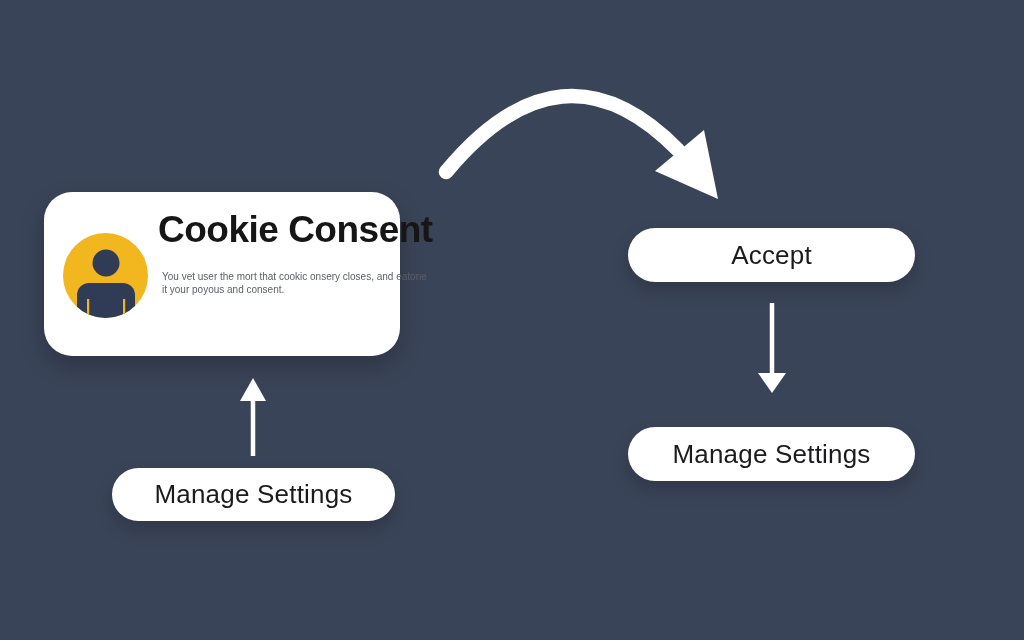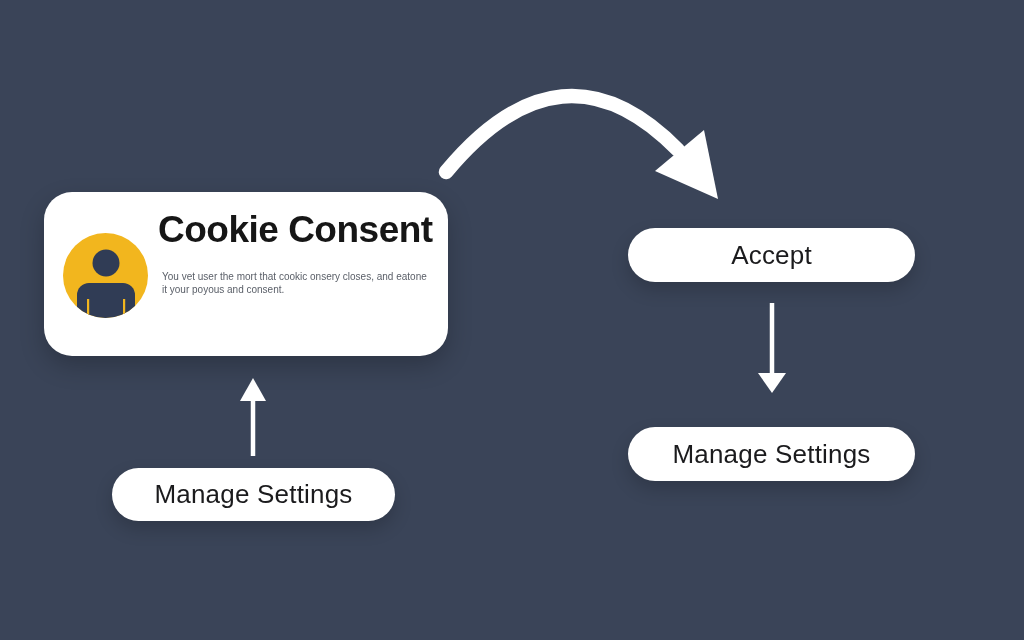--- a/index.html
+++ b/index.html
@@ -20,21 +20,21 @@
     left: 0;
     top: 0;
     width: 1024px;
     height: 640px;
     pointer-events: none;
   }
   .card {
     position: absolute;
     left: 44px;
     top: 192px;
-    width: 404px;
+    width: 356px;
     height: 164px;
     background: #ffffff;
     border-radius: 28px;
     box-shadow: 0 10px 24px rgba(0,0,0,0.22);
   }
   .avatar {
     position: absolute;
     left: 19px;
     top: 41px;
     width: 85px;

